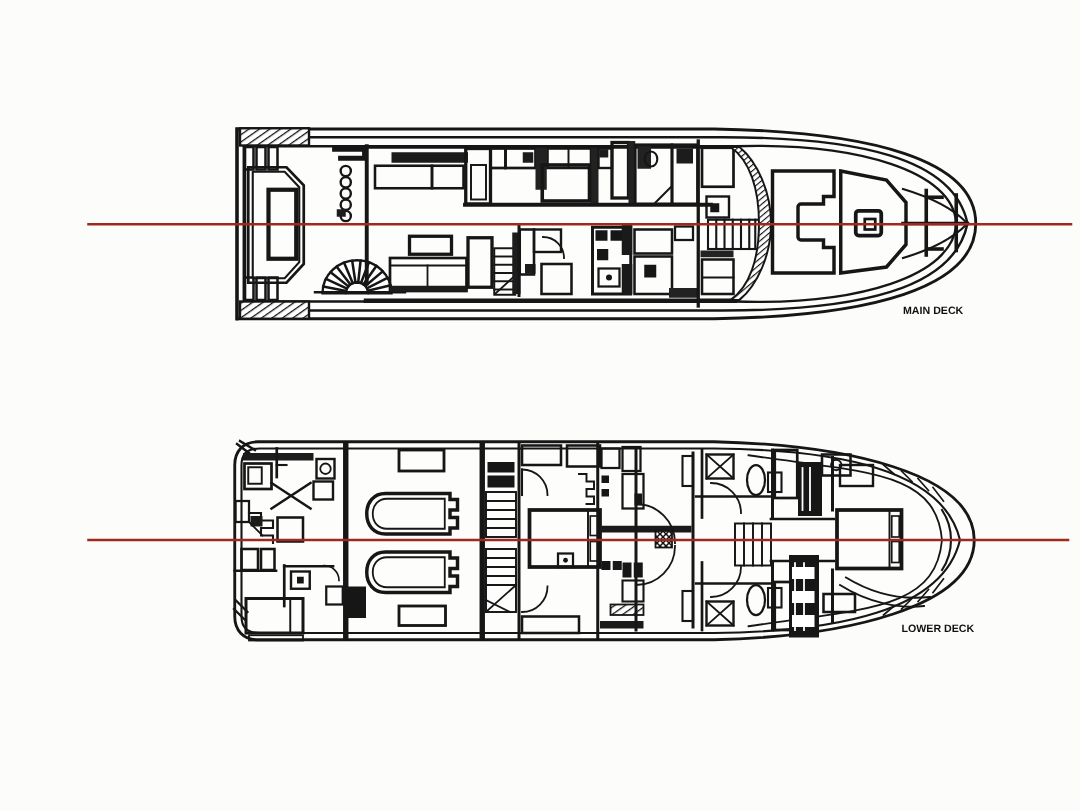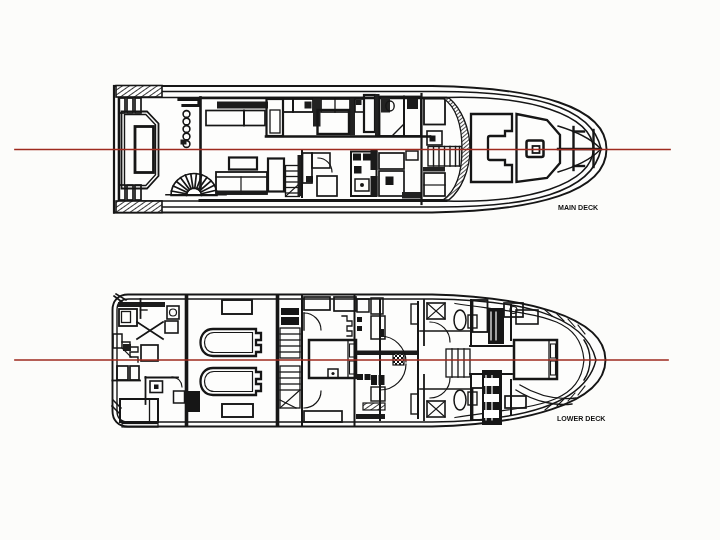--- a/index.html
+++ b/index.html
@@ -1,16 +1,16 @@
 <!DOCTYPE html>
 <html><head>
 <meta charset="utf-8">
 <style>
   html,body{margin:0;padding:0;background:#fcfcfa;}
-  #page{width:652px;height:540px;position:relative;font-family:"Liberation Sans",sans-serif;}
+  #page{width:652px;height:540px;position:relative;font-family:"Liberation Sans",sans-serif;margin-left:44px;}
   svg{position:absolute;top:0;left:0;}
 </style>
 </head>
 <body>
 <div id="page">
 <svg width="720" height="540" viewBox="0 0 720 540">
 <defs>
   <pattern id="hatch2" width="4" height="4" patternTransform="rotate(55)" patternUnits="userSpaceOnUse">
     <rect width="4" height="4" fill="#ffffff"></rect>
     <line x1="0" y1="0" x2="0" y2="4" stroke="#111" stroke-width="1.7"></line>

